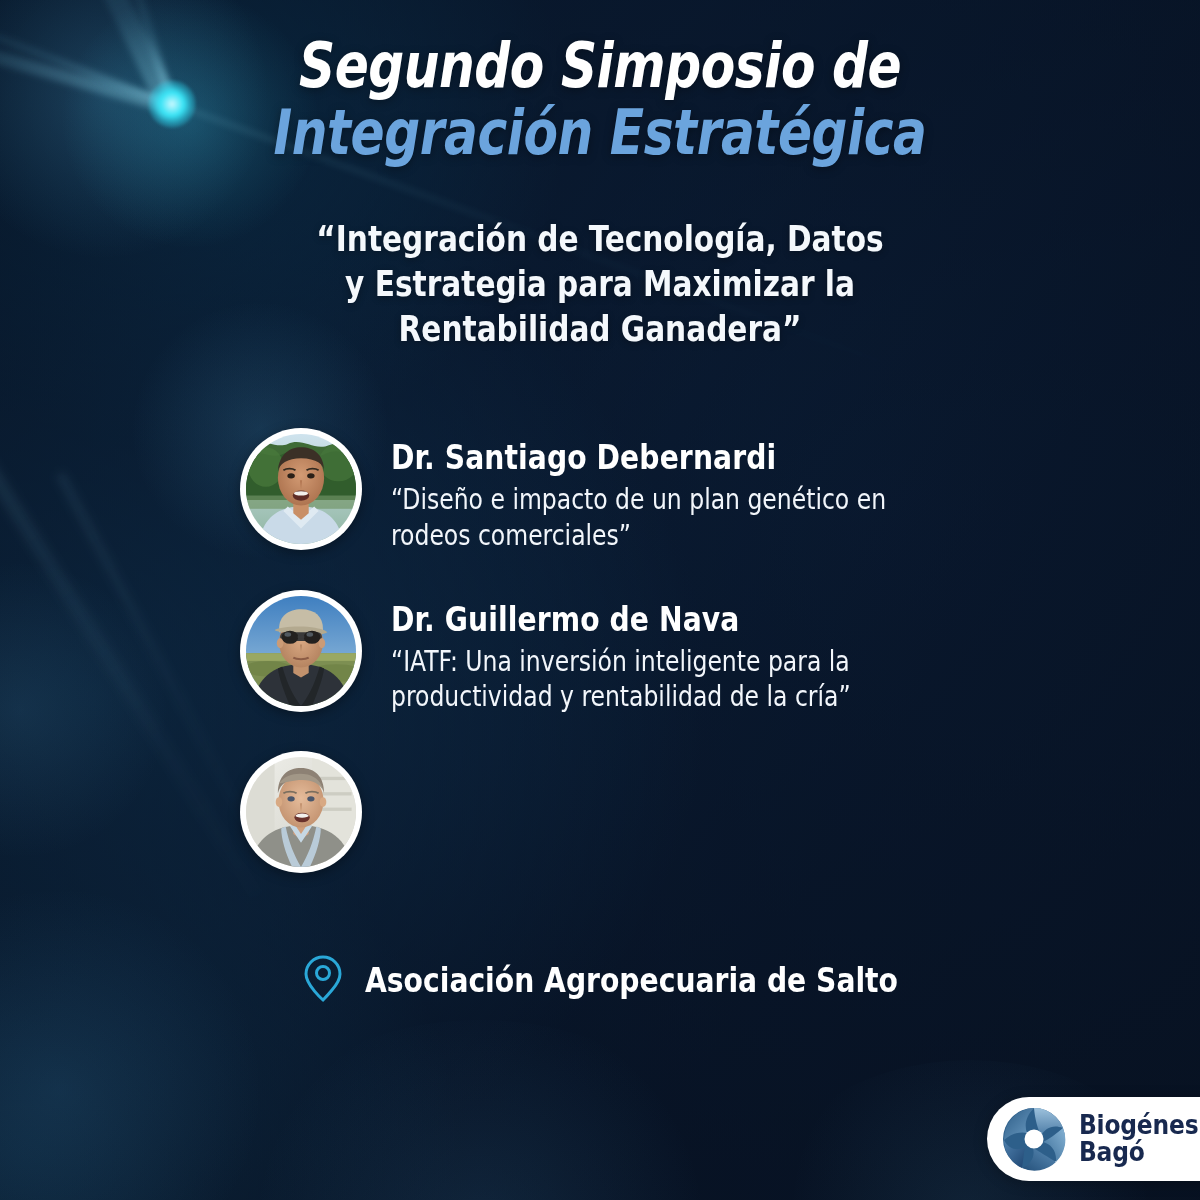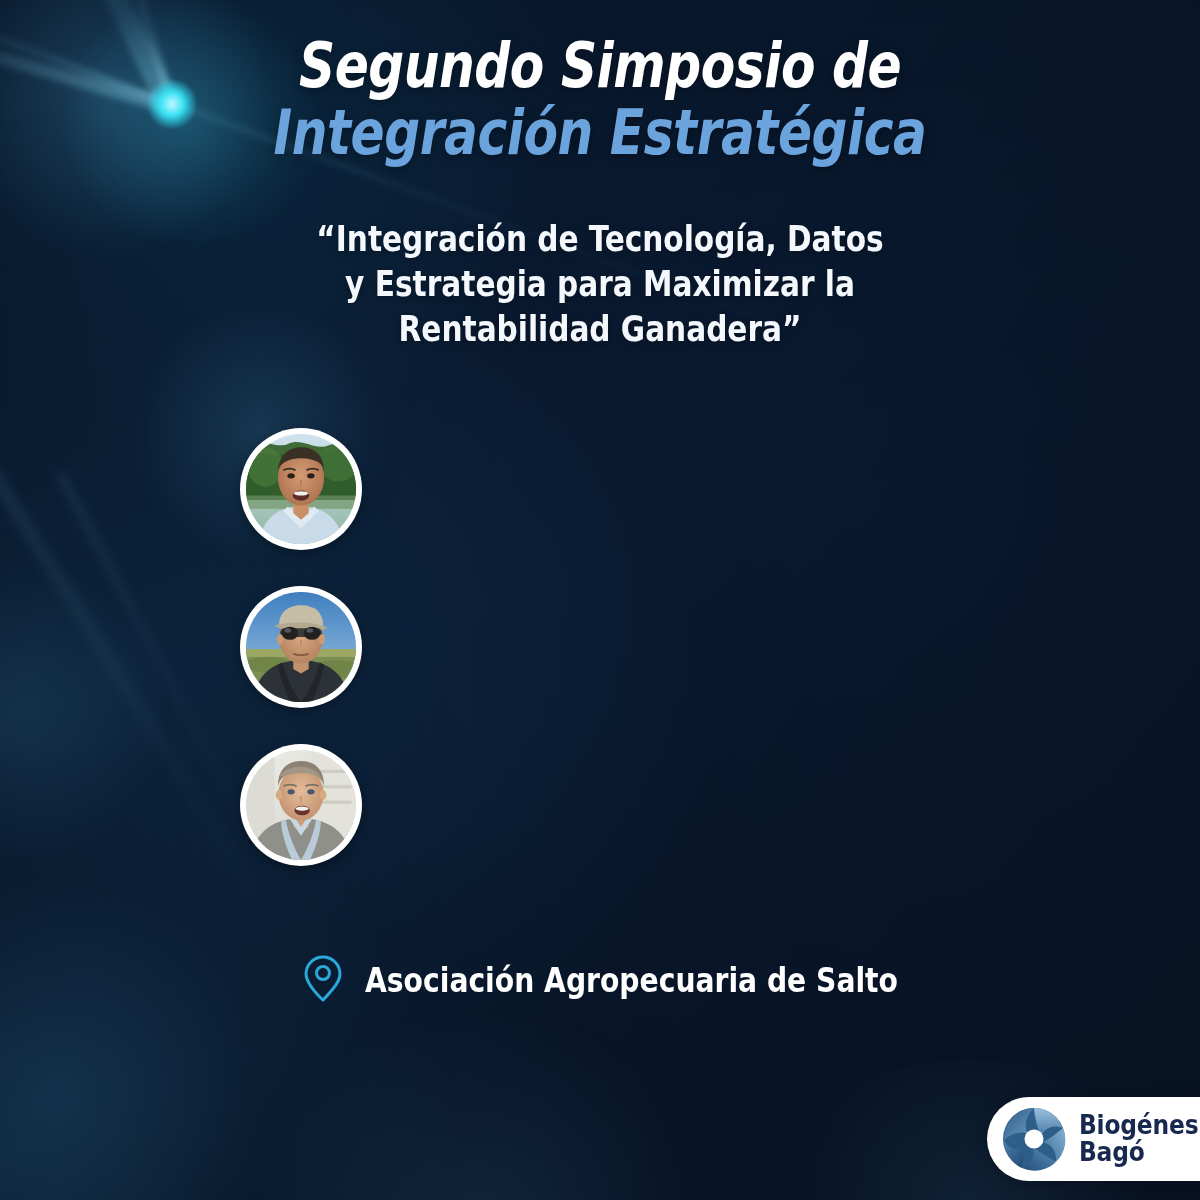--- a/index.html
+++ b/index.html
@@ -256,20 +256,27 @@
             <ellipse cx="50" cy="40" rx="21" ry="25" fill="url(#s1f)"></ellipse>
             <path d="M29 34 C30 18 40 12 50 12 C62 12 71 19 71 34 C71 28 64 22 50 22 C38 22 30 27 29 34 Z" fill="#3b3026"></path>
             <ellipse cx="41" cy="38" rx="3.4" ry="2.4" fill="#2a2018"></ellipse>
             <ellipse cx="59" cy="38" rx="3.4" ry="2.4" fill="#2a2018"></ellipse>
             <path d="M34 33 C37 31 42 31 45 33" stroke="#332a20" stroke-width="1.7" fill="none"></path>
             <path d="M55 33 C58 31 63 31 66 33" stroke="#332a20" stroke-width="1.7" fill="none"></path>
             <path d="M49 42 L51 42 L50 50 Z" fill="#a86b47" opacity=".7"></path>
             <ellipse cx="50" cy="56" rx="7.5" ry="4.6" fill="#5e2c26"></ellipse>
             <ellipse cx="50" cy="54" rx="6.4" ry="2.0" fill="#f2f0ec"></ellipse>
           </svg>
+        </div>
+      </div>
+      <div class="sp-text">
+        <div class="sp-name">Dr. Santiago Debernardi</div>
+        <div class="sp-topic">
+          <div>“Diseño e impacto de un plan genético en</div>
+          <div>rodeos comerciales”</div>
         </div>
       </div>
     </div>
 
     <div class="speaker">
       <div class="avatar-ring">
         <div class="avatar">
           <svg viewBox="0 0 100 100" preserveAspectRatio="xMidYMid slice">
             <defs>
               <linearGradient id="s2sky" x1="0" y1="0" x2="0" y2="1">
@@ -297,20 +304,27 @@
             <ellipse cx="40" cy="37.5" rx="7.5" ry="6" fill="#23211f"></ellipse>
             <ellipse cx="60" cy="37.5" rx="7.5" ry="6" fill="#23211f"></ellipse>
             <rect x="47" y="36" width="6" height="2.2" fill="#3a3a3a"></rect>
             <ellipse cx="38" cy="35" rx="3" ry="2" fill="#6f7e8c" opacity=".6"></ellipse>
             <ellipse cx="58" cy="35" rx="3" ry="2" fill="#6f7e8c" opacity=".6"></ellipse>
             <path d="M49 44 L51 44 L50 51 Z" fill="#a87a57" opacity=".7"></path>
             <path d="M43 56 C46 58 54 58 57 56" stroke="#8c5c45" stroke-width="1.8" fill="none"></path>
             <ellipse cx="31" cy="43" rx="3" ry="4.5" fill="#cb9b76"></ellipse>
             <ellipse cx="69" cy="43" rx="3" ry="4.5" fill="#cb9b76"></ellipse>
           </svg>
+        </div>
+      </div>
+      <div class="sp-text">
+        <div class="sp-name">Dr. Guillermo de Nava</div>
+        <div class="sp-topic">
+          <div>“IATF: Una inversión inteligente para la</div>
+          <div>productividad y rentabilidad de la cría”</div>
         </div>
       </div>
     </div>
 
     <div class="speaker">
       <div class="avatar-ring">
         <div class="avatar">
           <svg viewBox="0 0 100 100" preserveAspectRatio="xMidYMid slice">
             <defs>
               <linearGradient id="s3bg" x1="0" y1="0" x2="1" y2="1">

